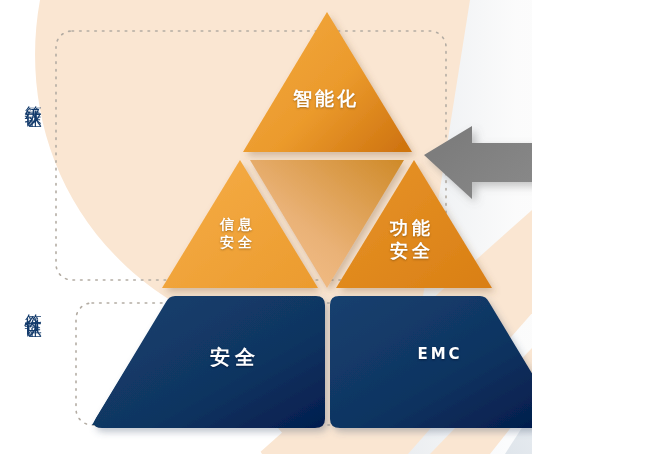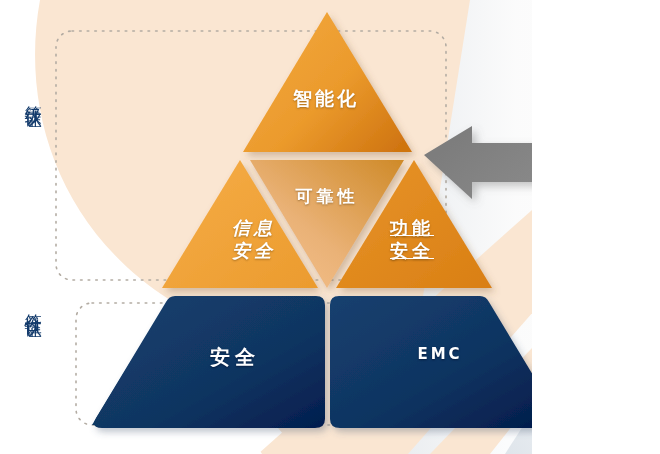--- a/index.html
+++ b/index.html
@@ -43,22 +43,22 @@
     text-align:center;
     white-space:pre-line;
     line-height:1.28;
     letter-spacing:3px;
     text-shadow:0 1px 2px rgba(80,50,10,.45);
     font-family:"DejaVu Sans","Liberation Sans",sans-serif;
     user-select:none;
   }
   #t-智能化{left:246px;top:86px;width:160px;font-size:19px;}
   #t-可靠性{left:252px;top:186px;width:150px;font-size:17px;letter-spacing:4px;}
-  #t-信息安全{left:204px;top:216px;width:100px;font-size:18px;letter-spacing:4px;font-style:italic;}
-  #t-功能安全{left:362px;top:216px;width:100px;font-size:18px;letter-spacing:4px;text-decoration:underline;}
+  #t-信息安全{left:188px;top:216px;width:100px;font-size:14px;letter-spacing:4px;}
+  #t-功能安全{left:362px;top:216px;width:100px;font-size:18px;letter-spacing:4px;}
   #t-安全{left:155px;top:345px;width:160px;font-size:20px;letter-spacing:5px;
           text-shadow:0 1px 2px rgba(0,10,40,.6);}
   #t-emc{left:345px;top:345px;width:190px;font-size:15px;letter-spacing:3px;
           text-shadow:0 1px 2px rgba(0,10,40,.6);}
 </style>
 </head>
 <body>
 
 <div id="stage">
 
@@ -190,21 +190,20 @@
       <path d="M 339 296 Q 330 296 330 305 L 330 419 Q 330 428 340 428 L 553 428 Q 565 428 559 418 L 489 302 Q 486 296 480 296 Z" fill="url(#gNavy2)"></path>
     </g>
   </svg>
 
   <div class="vlabel" id="label-grade">等级认证</div>
 
   <div class="vlabel" id="label-compliance">符合性认证</div>
 
   <div class="shape-text" id="t-智能化">智能化</div>
 
-  <div class="shape-text" id="t-可靠性">可靠性</div>
 
   <div class="shape-text" id="t-信息安全">信息
 安全</div>
 
   <div class="shape-text" id="t-功能安全">功能
 安全</div>
 
   <div class="shape-text" id="t-安全">安全</div>
 
   <div class="shape-text" id="t-emc">EMC</div>

